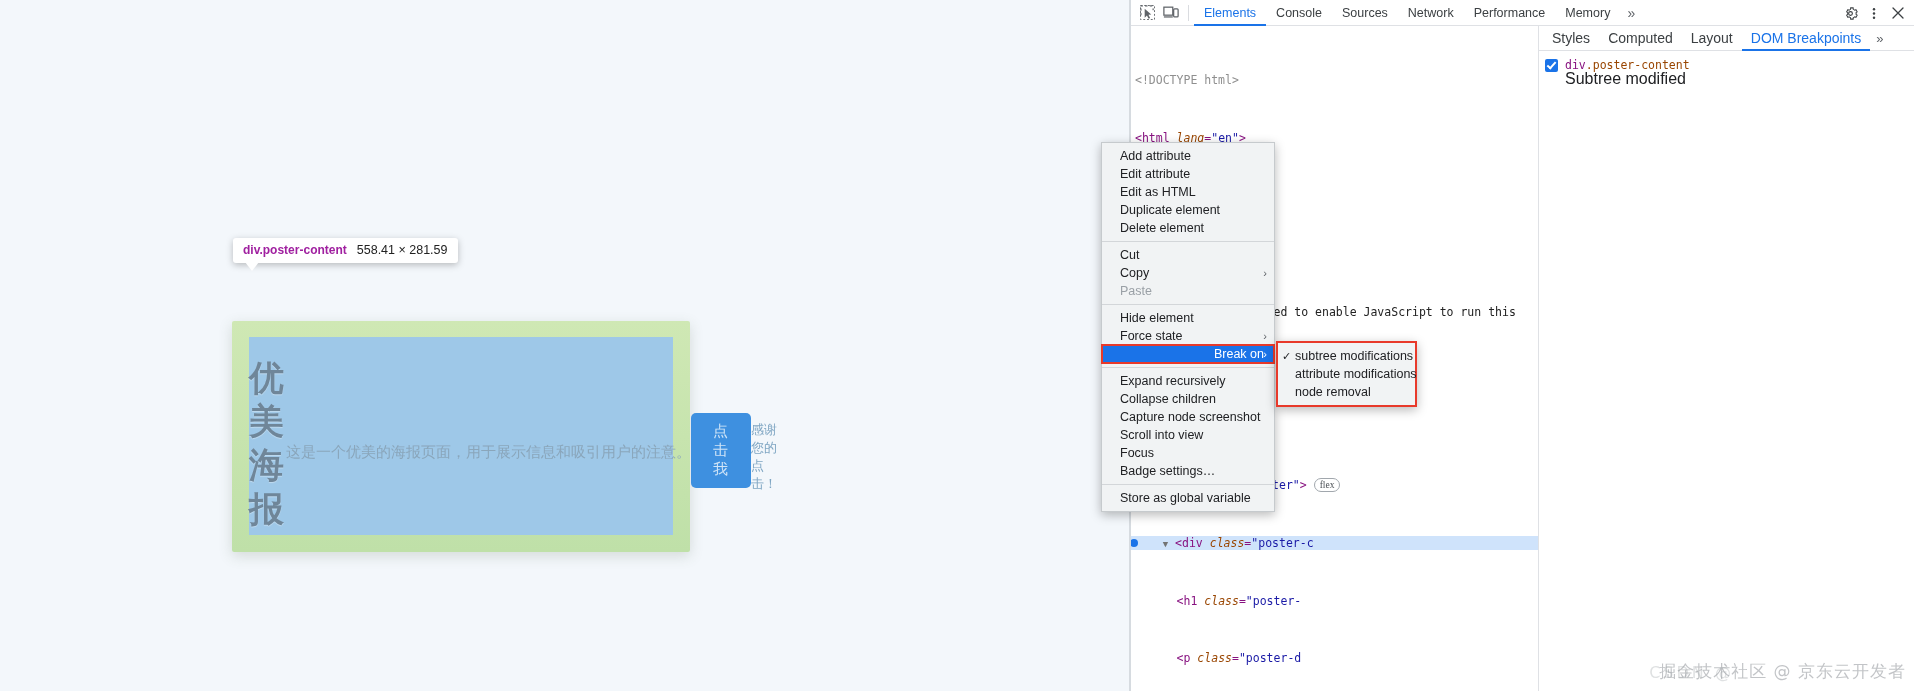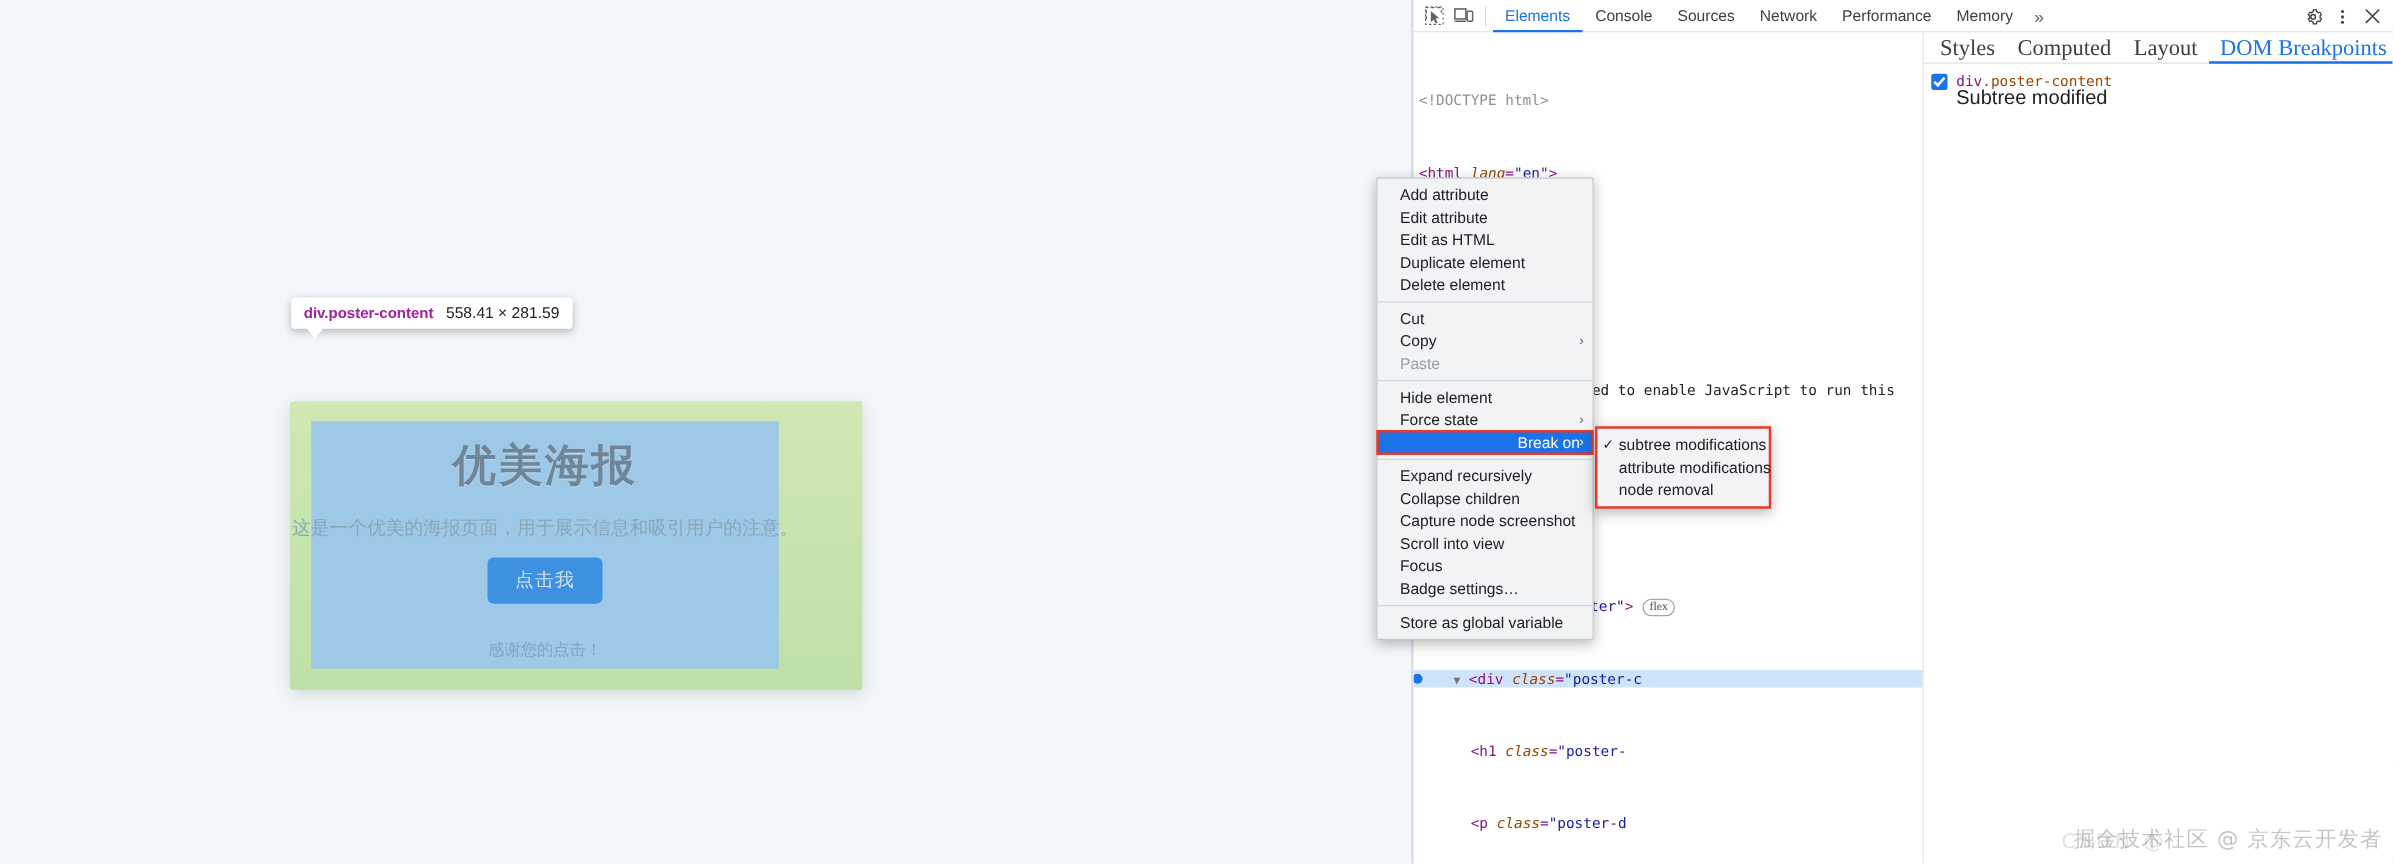--- a/index.html
+++ b/index.html
@@ -30,24 +30,24 @@
     position: absolute;
     left: 232px; top: 321px;
     width: 458px; height: 231px;
     background: linear-gradient(180deg, #cfe8b4 0%, #bfe0a8 100%);
     border-radius: 2px;
     box-shadow: 0 4px 14px rgba(70,90,60,.18);
   }
   .poster-content {
     position: absolute;
     left: 17px; top: 16px;
-    width: 374px; height: 198px;
+    width: 424px; height: 198px;
     background: #9ec8e8;
     display: flex;
-    flex-direction: column;
+    flex-direction: row;
     align-items: center;
     justify-content: flex-start;
     padding-top: 14px;
   }
   .poster-title {
     margin: 0;
     font-size: 35px;
     font-weight: 700;
     color: #6f8699;
     letter-spacing: 2px;
@@ -240,25 +240,24 @@
   .sb-tabs {
     height: 25px;
     display: flex;
     align-items: center;
     border-bottom: 1px solid #dfe1e5;
     padding-left: 4px;
   }
   .sb-tab {
     padding: 0 9px;
     height: 25px; line-height: 25px;
-    font-size: 18px;
+    font-size: 14px;
     color: #3c4043;
     cursor: pointer;
     white-space: nowrap;
-    font-family: Liberation Serif, serif;
   }
   .sb-tab.active {
     color: #1a73e8;
     box-shadow: inset 0 -2px 0 #1a73e8;
   }
   .sb-more { padding: 0 6px; color: #5f6368; font-size: 13px; cursor: pointer; }
 
   .bp-list { padding: 5px 0 0 0; }
   .bp-item { display: flex; align-items: flex-start; padding: 2px 6px; }
   .bp-checkbox {

